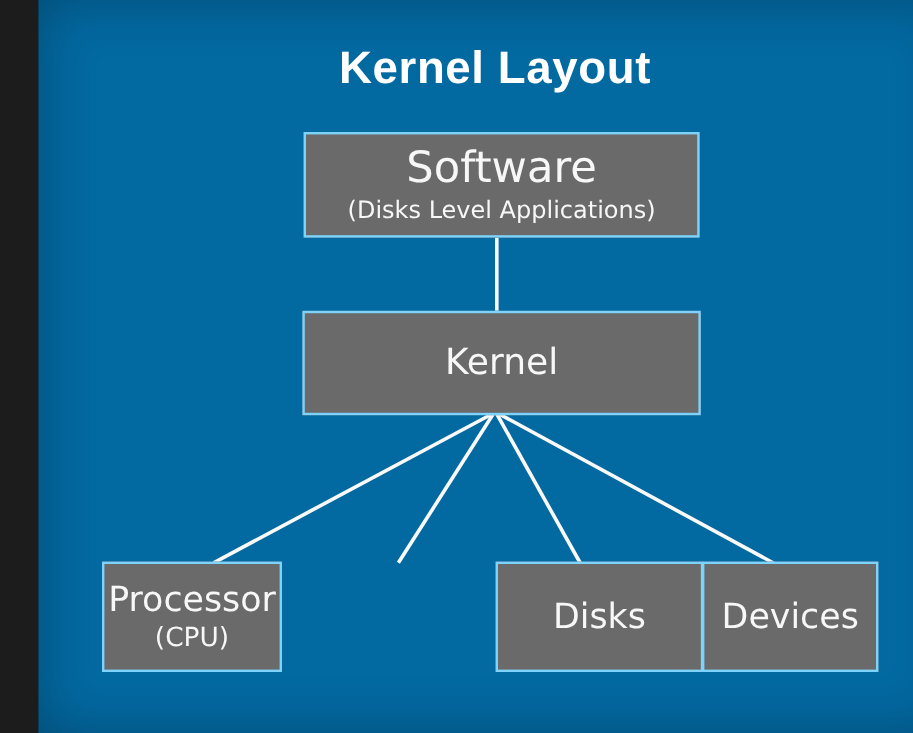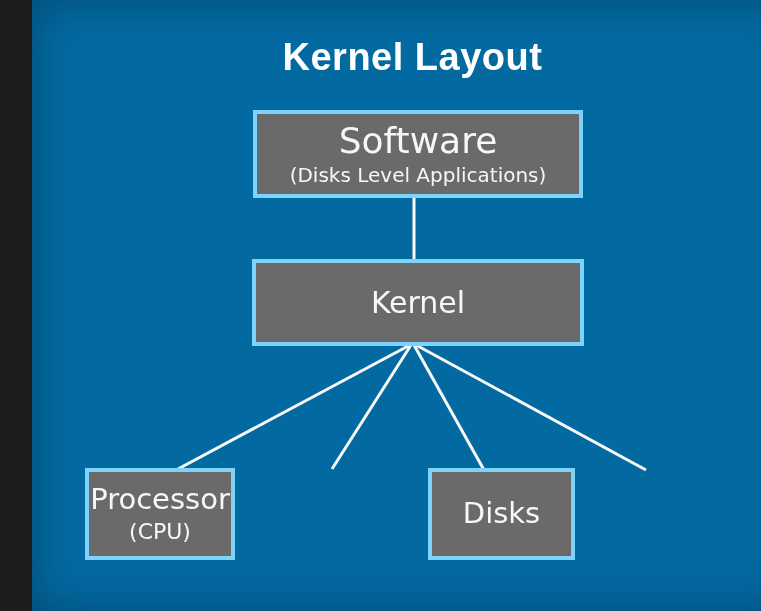--- a/index.html
+++ b/index.html
@@ -33,21 +33,21 @@
     position: absolute;
     top: 0;
     left: 0;
     width: 761px;
     height: 611px;
     pointer-events: none;
   }
   .node {
     position: absolute;
     background: #6a6a6a;
-    border: 4px solid #7dd3fc;
+    border: 2px solid #7dd3fc;
     box-sizing: border-box;
     display: flex;
     flex-direction: column;
     align-items: center;
     justify-content: center;
     color: #f7f7f7;
     text-align: center;
   }
   .node-software {
     left: 221px; top: 110px;
@@ -56,21 +56,21 @@
   .node-kernel {
     left: 220px; top: 259px;
     width: 332px; height: 87px;
   }
   .node-bottom {
     top: 468px;
     height: 92px;
   }
   .node-processor { left: 53px;  width: 150px; }
   .node-memory    { left: 219px; width: 149px; }
-  .node-disks     { left: 396px; width: 147px; }
+  .node-disks     { left: 381px; width: 173px; }
   .node-devices   { left: 553px; width: 147px; }
 
   .label-xl { font-size: 36px; line-height: 1.1; }
   .label-lg { font-size: 30px; line-height: 1.1; }
   .label-md { font-size: 29px; line-height: 1.15; }
   .label-sub { font-size: 20px; line-height: 1.2; margin-top: 2px; }
   .label-sub-sm { font-size: 22px; line-height: 1.2; margin-top: 3px; }
 </style>
 </head>
 <body>
@@ -99,14 +99,17 @@
   <div class="node node-bottom node-processor">
     <div class="label-md">Processor</div>
     <div class="label-sub-sm">(CPU)</div>
   </div>
 
 
   <div class="node node-bottom node-disks">
     <div class="label-md">Disks</div>
   </div>
 
+  <div class="node node-bottom node-devices">
+    <div class="label-md">Devices</div>
+  </div>
 
 </div>
 
 </body></html>

